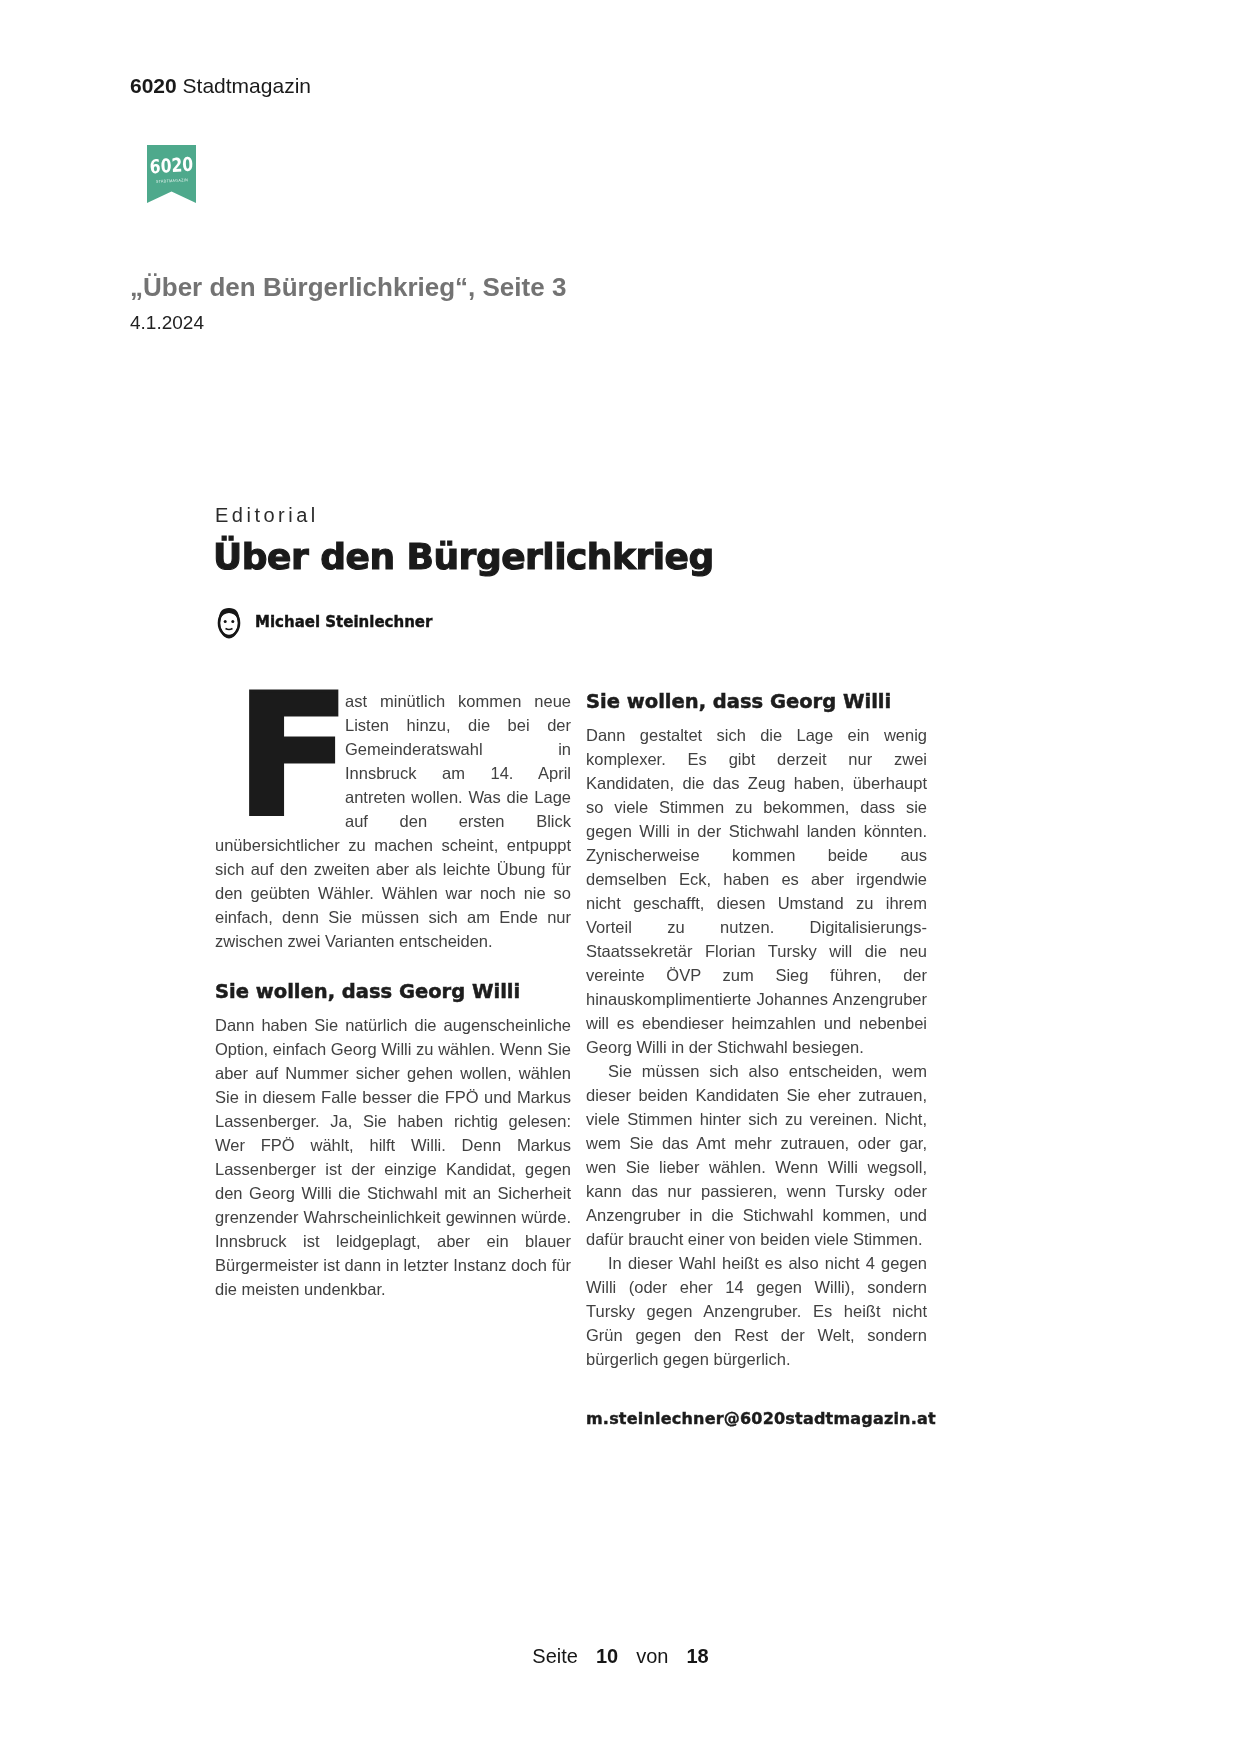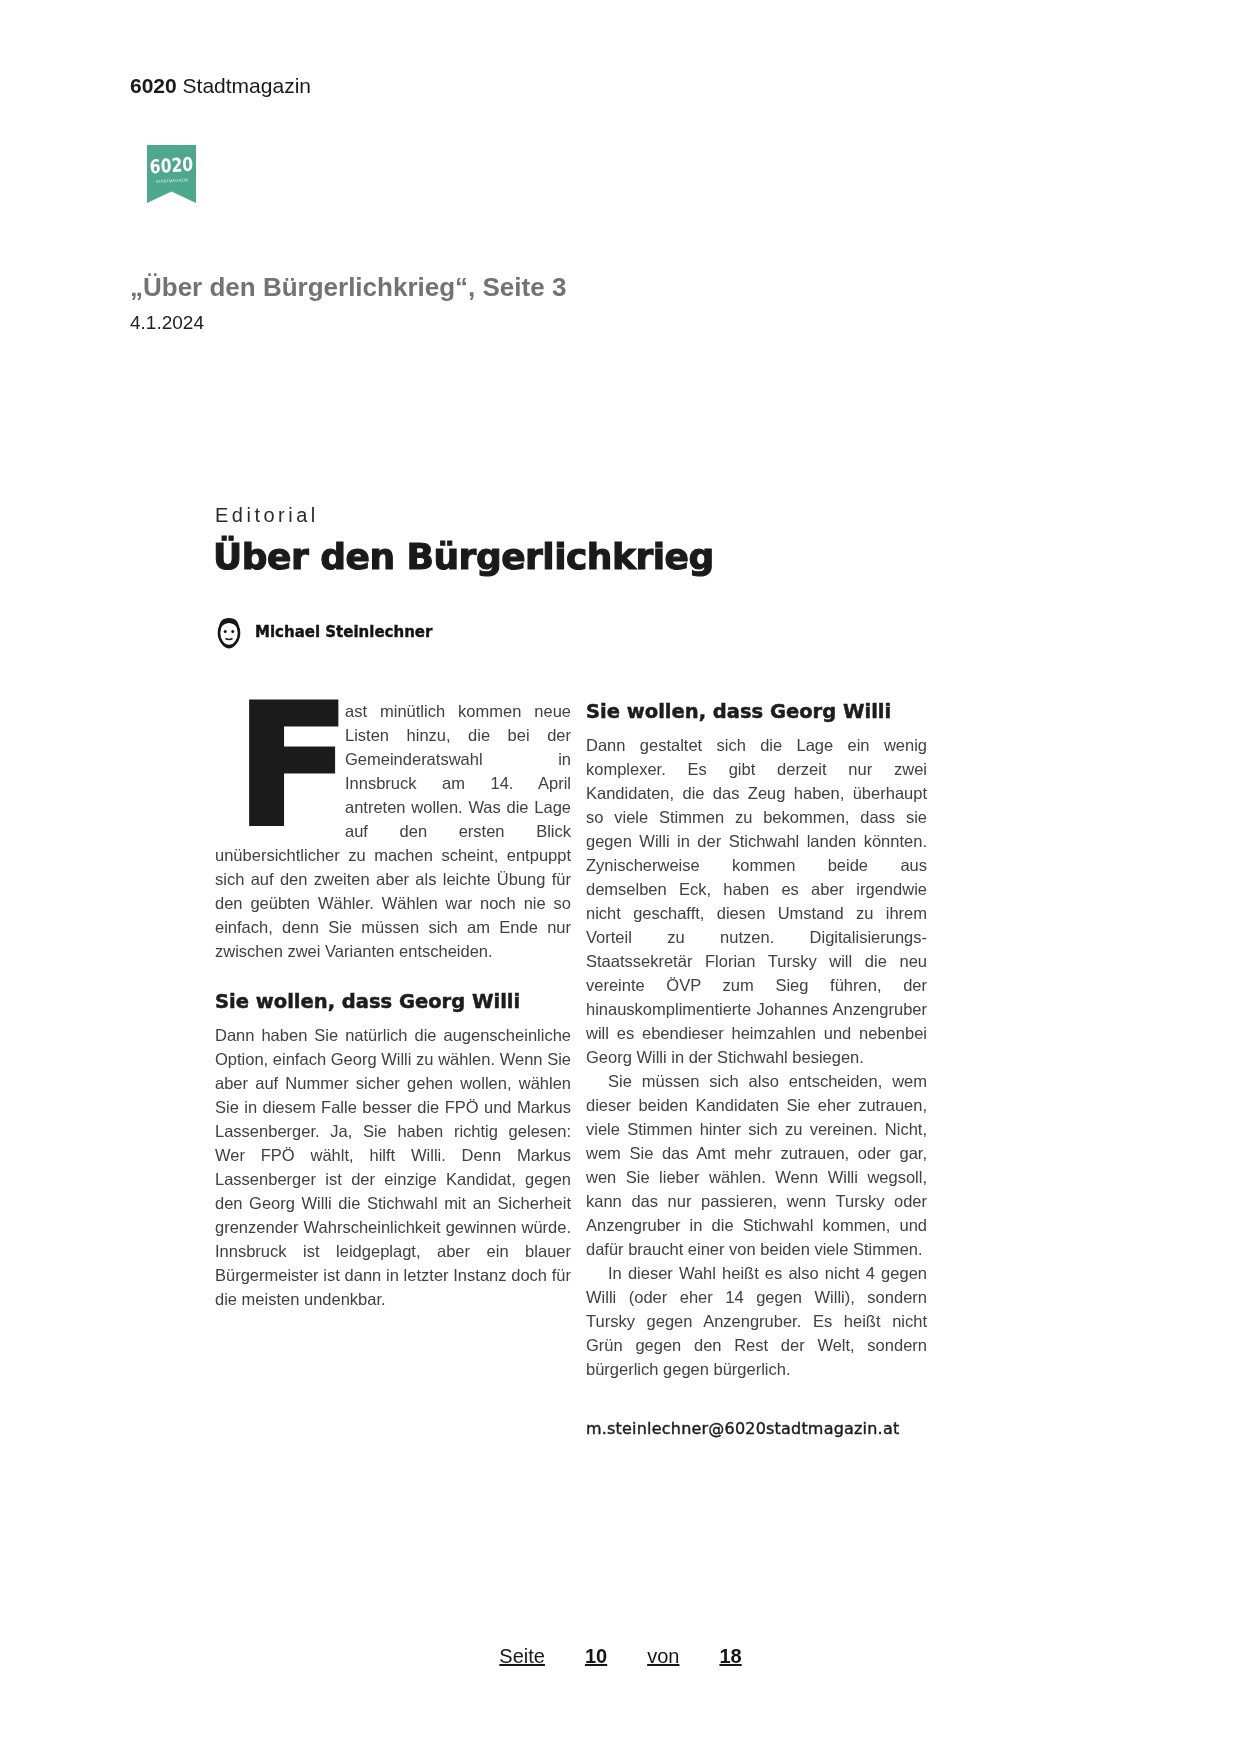--- a/index.html
+++ b/index.html
@@ -24,47 +24,47 @@
   .clip-date{position:absolute;left:130px;top:312px;font-size:19px;color:#222;}
 
   
   .article{position:absolute;left:215px;top:504px;width:712px;color:#404040;}
   .kicker{font-size:20px;letter-spacing:3.5px;color:#2b2b2b;margin:0;}
   .headline{
     margin:10px 0 0 -2px;font-family:"DejaVu Sans",sans-serif;font-weight:700;
     font-size:36px;line-height:1.1;letter-spacing:-0.5px;color:#1a1a1a;
     -webkit-text-stroke:1.1px #1a1a1a;
   }
-  .byline{display:flex;align-items:center;gap:12px;margin-top:38px;}
+  .byline{display:flex;align-items:center;gap:12px;margin-top:28px;}
   .byline .name{font-family:"DejaVu Sans",sans-serif;font-weight:700;font-size:15px;color:#141414;
     -webkit-text-stroke:0.4px #141414;}
   .columns{display:flex;gap:15px;margin-top:50px;}
   .col-left{width:356px;}
   .col-right{width:341px;}
   p.body{margin:0;font-size:16.5px;line-height:24px;text-align:justify;color:#414141;hyphens:auto;}
   p.indent{text-indent:22px;}
   h3.subhead{
     margin:26px 0 8px 0;font-family:"DejaVu Sans",sans-serif;font-weight:700;
     font-size:19.5px;line-height:26px;color:#1d1d1d;-webkit-text-stroke:0.5px #1d1d1d;
   }
   .col-right h3.subhead{margin-top:0;}
   .subhead span{display:block;}
   .dropcap{
     float:left;width:96px;height:124px;text-align:center;
     font-family:"DejaVu Sans",sans-serif;font-weight:700;font-size:170px;line-height:124px;
     color:#1b1b1b;-webkit-text-stroke:3px #1b1b1b;
     margin:4px 14px 2px 20px;
   }
   .email{
-    margin-top:38px;font-family:"DejaVu Sans",sans-serif;font-weight:400;font-size:16px;
+    margin-top:38px;font-family:"DejaVu Sans",sans-serif;font-weight:700;font-size:16px;
     color:#1c1c1c;-webkit-text-stroke:0.4px #1c1c1c;letter-spacing:0.2px;
   }
   
   .footer{position:absolute;left:0;top:1645px;width:100%;text-align:center;font-size:20px;color:#161616;}
-  .footer span{margin:0 20px;text-decoration:underline;}
+  .footer span{margin:0 9px;}
   .footer .b{font-weight:bold;}
 </style>
 </head>
 <body>
 
 <div class="brand">
   <span class="b">6020</span>
   <span>Stadtmagazin</span>
 </div>
 

